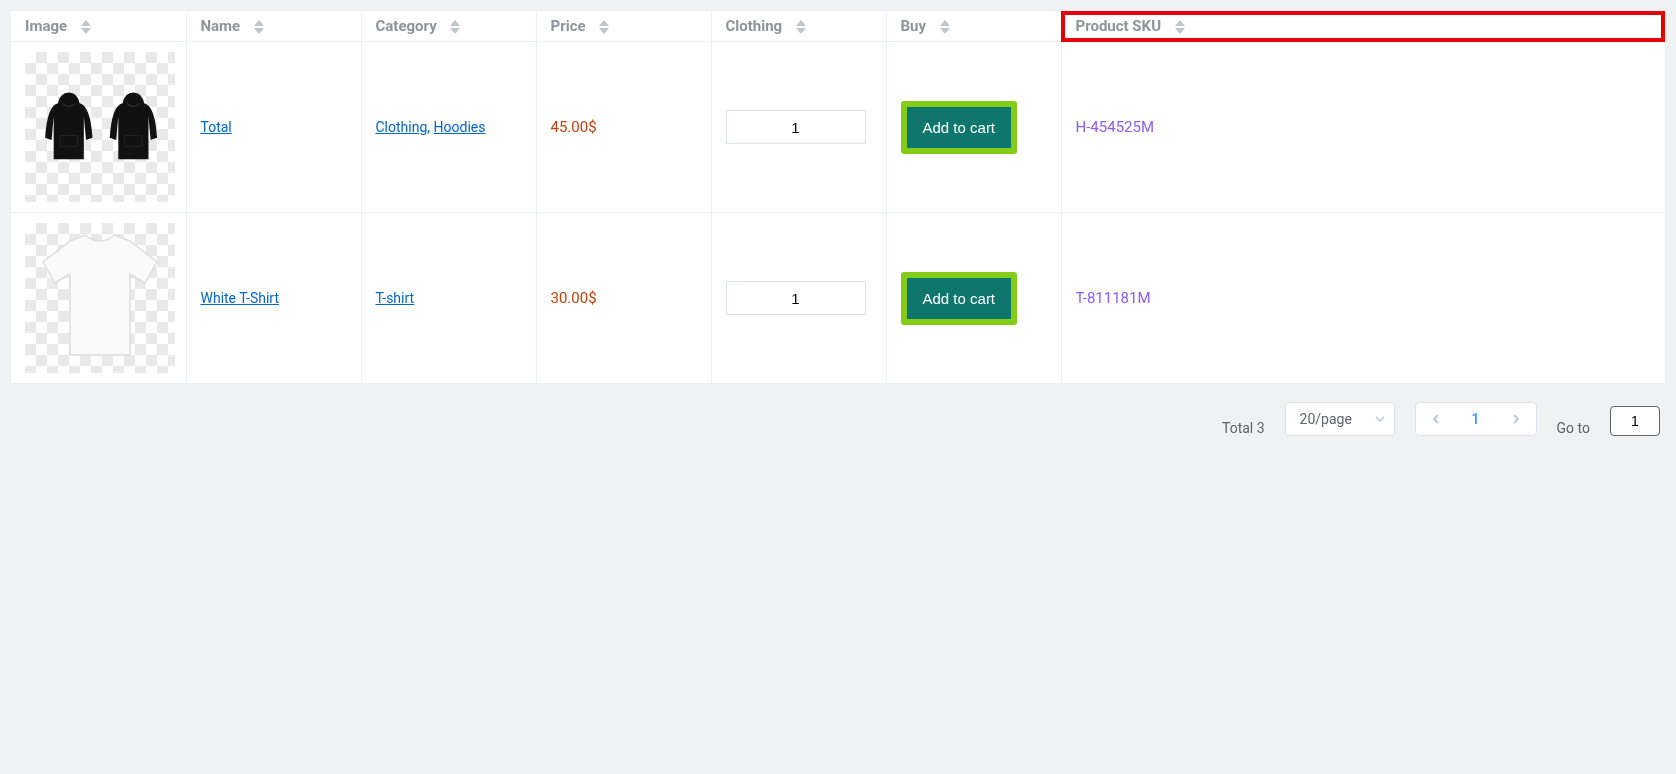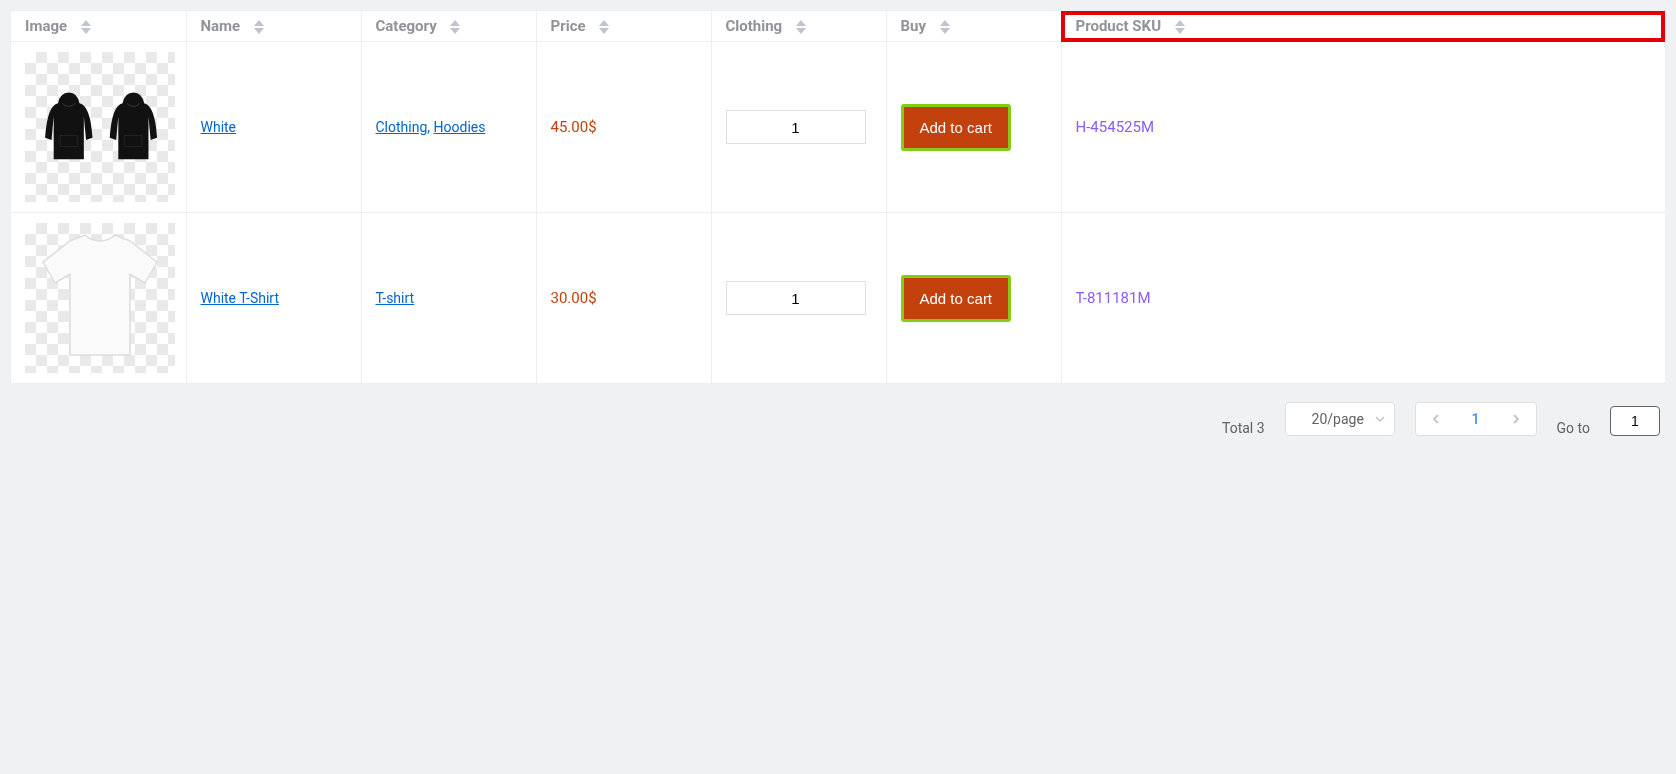--- a/index.html
+++ b/index.html
@@ -72,23 +72,23 @@
     width: 140px;
     height: 34px;
     border: 1px solid #dcdfe6;
     text-align: center;
     font-size: 15px;
     outline: none;
   }
 
   .btn-buy {
     display: inline-block;
-    background: #c2410c;
+    background: #0f766e;
     color: #fff;
-    border: 3px solid #84cc16;
+    border: 6px solid #84cc16;
     padding: 12px 16px;
     font-size: 15px;
     cursor: pointer;
     border-radius: 3px;
   }
 
   
   .img-box {
     width: 150px;
     height: 150px;
@@ -115,21 +115,21 @@
     padding: 18px 6px 4px;
     color: #606266;
     font-size: 14px;
   }
   .page-size {
     border: 1px solid #dcdfe6;
     border-radius: 4px;
     height: 34px;
     display: inline-flex;
     align-items: center;
-    padding: 0 28px 0 26px;
+    padding: 0 28px 0 14px;
     position: relative;
     background: #fff;
     min-width: 110px;
     cursor: pointer;
   }
   .page-size .chev {
     position: absolute;
     right: 8px;
     top: 50%;
     transform: translateY(-50%);
@@ -278,21 +278,21 @@
     <rect x="22" y="48" width="16" height="10" fill="#111" stroke="#333" stroke-width="0.5"></rect>
   </g>
                 <g transform="translate(66,0)">
     <path d="M20 18 Q10 20 8 50 L14 52 L16 30 L16 70 L44 70 L44 30 L46 52 L52 50 Q50 20 40 18 Q38 8 30 8 Q22 8 20 18 Z" fill="#111"></path>
     <path d="M24 18 Q30 24 36 18" fill="none" stroke="#333" stroke-width="1"></path>
     <rect x="22" y="48" width="16" height="10" fill="#111" stroke="#333" stroke-width="0.5"></rect>
   </g>
               </svg>
             </div>
           </td>
-          <td><a class="cell-link">White</a></td>
+          <td><a class="cell-link">Total</a></td>
           <td><a class="cell-link">Clothing</a><span class="cat-sep">, </span><a class="cell-link">Hoodies</a></td>
           <td><span class="price-text">45.00$</span></td>
           <td><input class="qty-input" value="1" style=""></td>
           <td><button class="btn-buy">Add to cart</button></td>
           <td><span class="sku-text">H-454525M</span></td>
         </tr>
         <tr>
           <td>
             <div class="img-box checker-bg">
               <svg viewBox="0 0 100 100" width="150" height="150">

